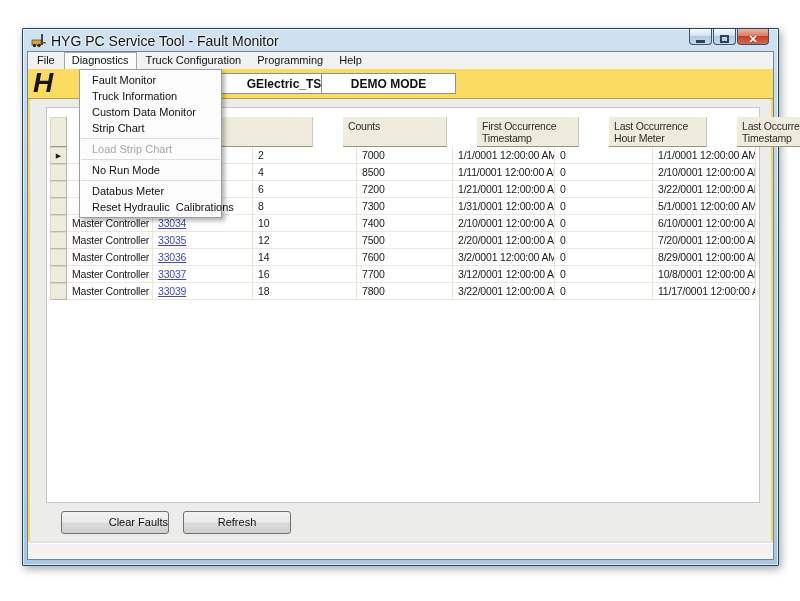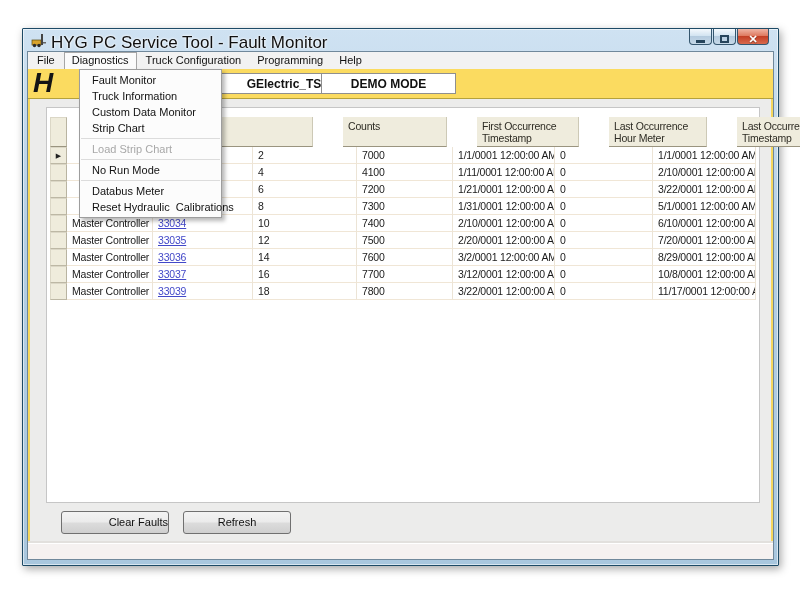--- a/index.html
+++ b/index.html
@@ -6,21 +6,21 @@
   html,body { width: 800px; height: 601px; background: #ffffff; overflow: hidden;
     font-family: "Liberation Sans", sans-serif; }
 
   .window { position: absolute; left: 22px; top: 28px; width: 757px; height: 538px;
     background: linear-gradient(#cfe2f2, #b4cfe4 40%, #a9c7de);
     border: 1px solid #1d4a66; border-radius: 1px;
     box-shadow: 2px 3px 8px rgba(0,0,0,.35), inset 0 0 0 1px rgba(255,255,255,.55); }
 
   .titlebar { position: absolute; left: 0; top: 0; right: 0; height: 22px; }
   .app-icon { position: absolute; left: 8px; top: 3px; width: 16px; height: 16px; }
-  .title-text { position: absolute; left: 28px; top: 4px; font-size: 17px; color: #101010;
+  .title-text { position: absolute; left: 28px; top: 4px; font-size: 14px; color: #101010;
     text-shadow: 0 0 3px #fff, 0 0 2px #fff; white-space: nowrap; text-align: right; }
 
   .winbtn { position: absolute; top: 0; height: 16px; border: 1px solid #35566e;
     border-top: none; border-radius: 0 0 4px 4px; text-align: center;
     background: linear-gradient(#f4f9fd, #d3e4f1 45%, #b3cade 46%, #c6d9e8); cursor: default; }
   .winbtn.min { right: 66px; width: 23px; }
   .winbtn.max { right: 42px; width: 23px; }
   .winbtn.close { right: 9px; width: 32px;
     background: linear-gradient(#f0b4a4, #de7a60 45%, #c23c22 46%, #d8694d); }
   .glyph-min { display: inline-block; width: 9px; height: 3px; background: #27455c; margin-top: 8px; }
@@ -153,21 +153,21 @@
                 <div class="g-cell w4">7000</div>
                 <div class="g-cell w5">1/1/0001 12:00:00 AM</div>
                 <div class="g-cell w6">0</div>
                 <div class="g-cell w7">1/1/0001 12:00:00 AM</div>
               </div>
               <div class="g-row">
                 <div class="sel-cell"></div>
                 <div class="g-cell w1"></div>
                 <div class="g-cell w2"></div>
                 <div class="g-cell w3">4</div>
-                <div class="g-cell w4">4100</div>
+                <div class="g-cell w4">8500</div>
                 <div class="g-cell w5">1/11/0001 12:00:00 AM</div>
                 <div class="g-cell w6">0</div>
                 <div class="g-cell w7">2/10/0001 12:00:00 AM</div>
               </div>
               <div class="g-row">
                 <div class="sel-cell"></div>
                 <div class="g-cell w1"></div>
                 <div class="g-cell w2"></div>
                 <div class="g-cell w3">6</div>
                 <div class="g-cell w4">7200</div>

